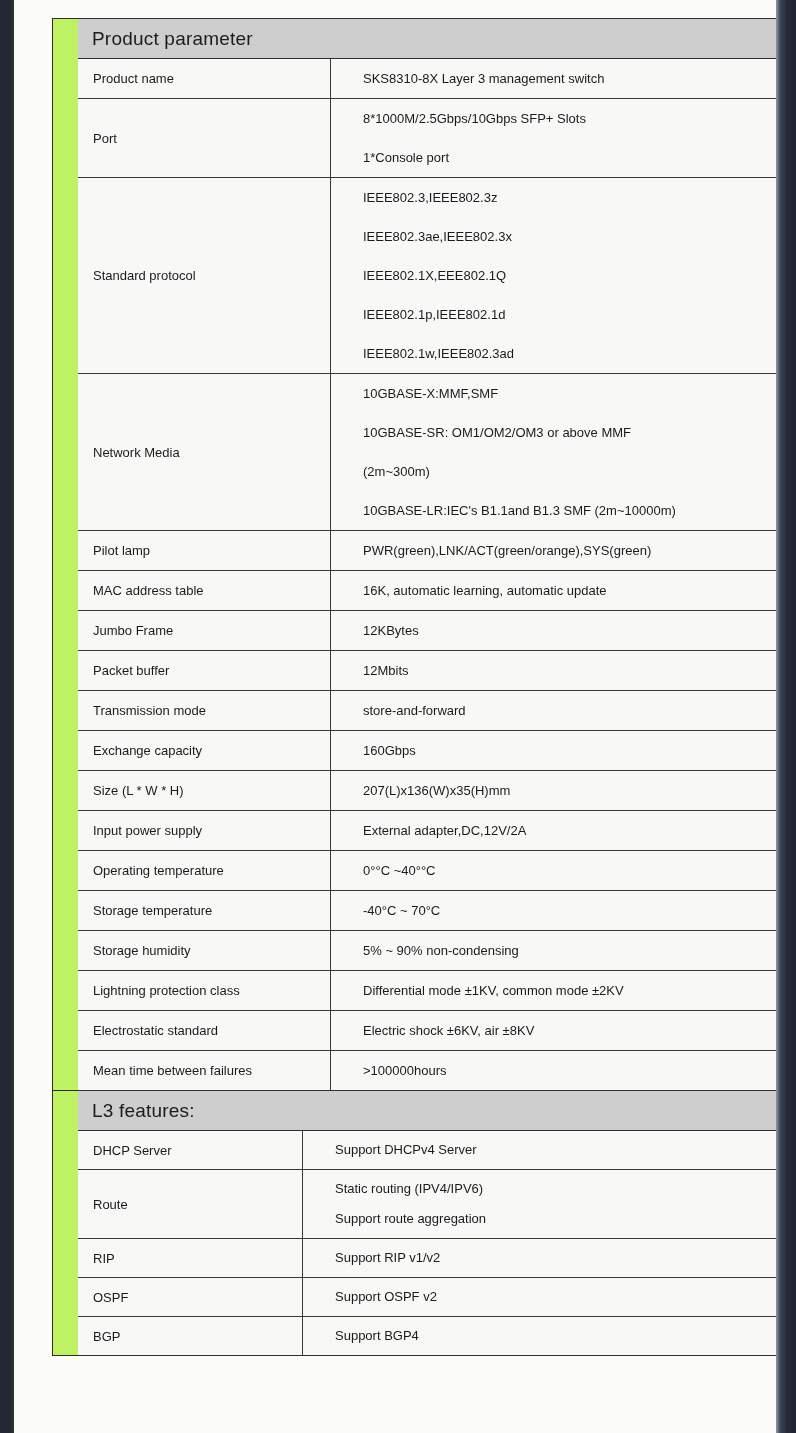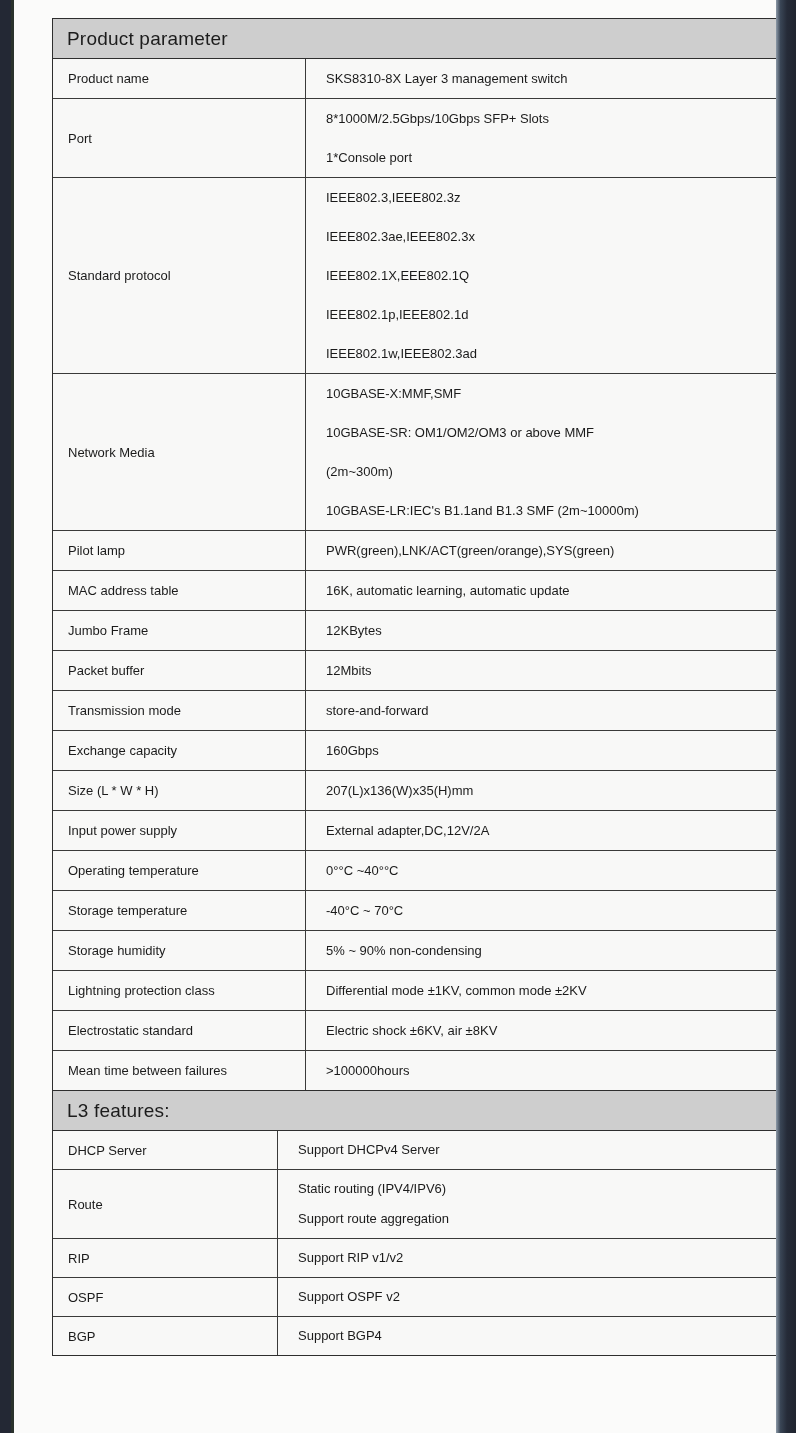--- a/index.html
+++ b/index.html
@@ -19,42 +19,43 @@
     background:linear-gradient(90deg,#8d9aa8 0%,#3a4656 22%,#252b38 55%,#20242f 100%);
   }
   .content{
     position:absolute;left:14px;right:20px;top:0;bottom:0;
     background:#fbfbfa;
   }
   .tables-wrap{padding:18px 0 0 38px;}
   .spec-table{
     width:742px;box-sizing:border-box;
     border:1px solid #2e2e2e;
-    background:#0ea5e9;
+    background:#bef264;
+    padding-left:25px;
   }
   .spec-table + .spec-table{margin-top:-1px;}
   .thead{
     height:39px;background:#cecece;
     border-bottom:1px solid #2e2e2e;
     display:flex;align-items:center;
     padding-left:14px;
     font-size:19px;color:#1c1c1c;letter-spacing:.2px;
   }
   .trow{display:flex;border-bottom:1px solid #3a3a3a;background:#f8f8f7;}
   .trow:last-child{border-bottom:none;}
   .cell{box-sizing:border-box;font-size:13px;color:#1b1b1b;}
   .cell.label{
     flex:0 0 auto;padding-left:15px;padding-right:6px;
     display:flex;align-items:center;
     border-right:1px solid #3a3a3a;
   }
   .cell.value{
     flex:1 1 auto;min-width:0;
     padding-left:20px;
-    display:flex;flex-direction:column;justify-content:center;
+    display:flex;flex-direction:column;justify-content:center;margin-left:12px;
   }
   .vline{white-space:nowrap;}
   
   .t-main .trow{min-height:39px;}
   .t-main .vline{line-height:39px;}
   
   .t-l3 .trow{min-height:37px;}
   .t-l3 .vline{line-height:30px;}
   .t-l3 .cell.value{padding-top:4px;padding-bottom:4px;}
 </style>

